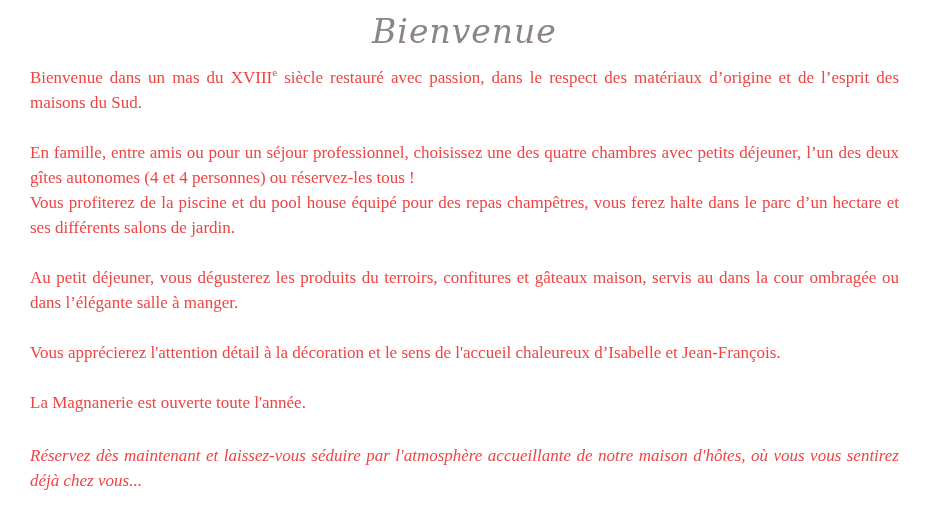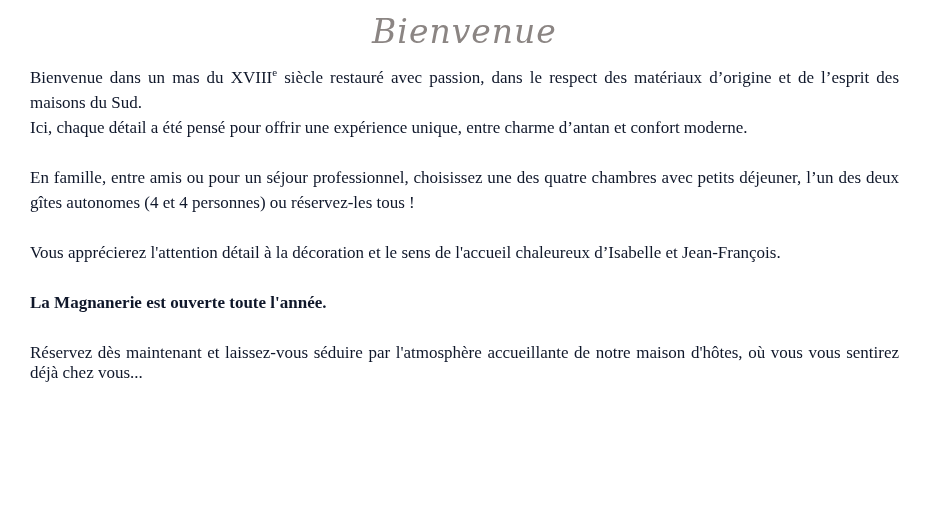--- a/index.html
+++ b/index.html
@@ -25,54 +25,58 @@
     color: #8b8583;
     text-align: center;
     margin: 4px 0 14px 0;
     letter-spacing: 1px;
   }
   .para {
     font-size: 17px;
     line-height: 25px;
     text-align: justify;
     margin: 0 0 25px 0;
-    color: #0f172a;
+    color: #ef4444;
   }
   .para sup {
     font-size: 11px;
     line-height: 0;
   }
   .para.bold {
-    font-weight: bold;
+    font-weight: normal;
   }
   .para.italic {
-    line-height: 20px;
+    font-style: italic;
+    line-height: 25px;
     margin-top: 28px;
     margin-bottom: 0;
   }
   .spacer-line { display: block; }
 </style>
 </head>
 <body>
 
 <div class="page">
 
   <h1 class="page-title">Bienvenue</h1>
 
   <p class="para">
     <span>Bienvenue dans un mas du XVIII</span><sup>e</sup><span> siècle restauré avec passion, dans le respect des matériaux d’origine et de l’esprit des maisons du Sud.</span>
     <br class="spacer-line">
-    <span>Ici, chaque détail a été pensé pour offrir une expérience unique, entre charme d’antan et confort moderne.</span>
   </p>
 
   <p class="para">
     <span>En famille, entre amis ou pour un séjour professionnel, choisissez une des quatre chambres avec petits déjeuner, l’un des deux gîtes autonomes (4 et 4 personnes) ou réservez-les tous !</span>
     <br class="spacer-line">
+    <span>Vous profiterez de la piscine et du pool house équipé pour des repas champêtres, vous ferez halte dans le parc d’un hectare et ses différents salons de jardin.</span>
   </p>
 
+  <p class="para">
+    <span>Au petit déjeuner, vous dégusterez les produits du terroirs, confitures et gâteaux maison, servis au dans la cour ombragée ou dans l’élégante salle à manger.</span>
+  </p>
 
   <p class="para">
     <span>Vous apprécierez l'attention détail à la décoration et le sens de l'accueil chaleureux d’Isabelle et Jean-François.</span>
   </p>
 
   <p class="para bold">
     <span>La Magnanerie est ouverte toute l'année.</span>
   </p>
 
   <p class="para italic">

